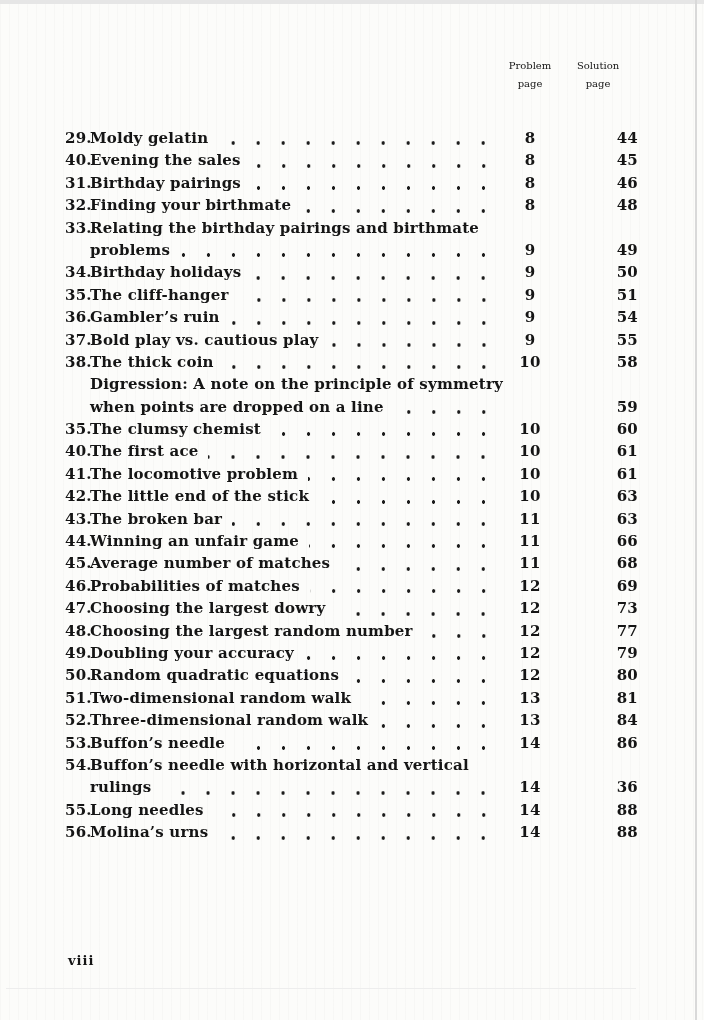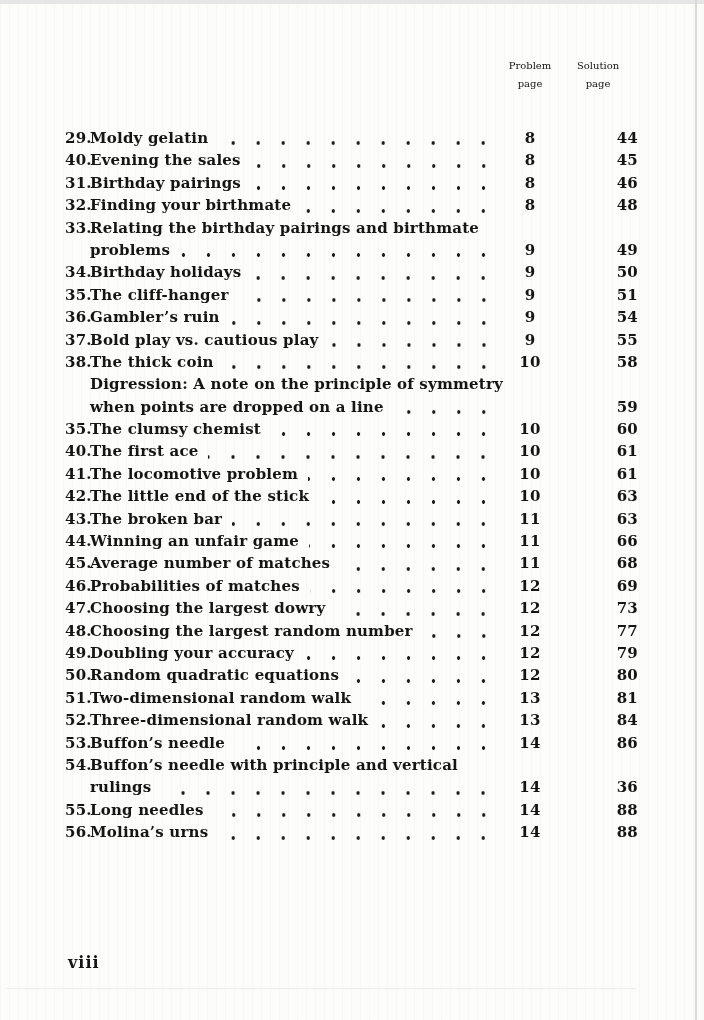--- a/index.html
+++ b/index.html
@@ -33,21 +33,21 @@
   .leader { flex:1 1 auto; align-self:stretch; margin-left:10px; margin-right:4px; min-width:0; }
   .leader.dots {
     background-image:radial-gradient(circle, #1c1c1c 1.5px, rgba(0,0,0,0) 2px);
     background-size:25px 6px;
     background-repeat:repeat-x;
     background-position:right 2px bottom 3px;
   }
   .pcol { flex:none; width:56px; text-align:center; }
   .scol { flex:none; width:80px; text-align:right; }
 
-  .folio { position:absolute; left:68px; top:953px; font-size:16px; font-weight:700; letter-spacing:1px; }
+  .folio { position:absolute; left:68px; top:953px; font-size:13px; font-weight:700; letter-spacing:1px; }
 </style>
 </head>
 <body>
 
 <div class="page">
   <div class="scan-top-edge"></div>
   <div class="scan-right-edge"></div>
   <div class="scan-bottom-line"></div>
 
   <div class="content">
@@ -254,21 +254,21 @@
         </div>
         <div class="toc-row">
           <span class="num">53.</span>
           <span class="title">Buffon’s needle</span>
           <span class="leader dots"></span>
           <span class="pcol">14</span>
           <span class="scol">86</span>
         </div>
         <div class="toc-row">
           <span class="num">54.</span>
-          <span class="title">Buffon’s needle with principle and vertical</span>
+          <span class="title">Buffon’s needle with horizontal and vertical</span>
           <span class="leader"></span>
           <span class="pcol"></span>
           <span class="scol"></span>
         </div>
         <div class="toc-row">
           <span class="num"></span>
           <span class="title">rulings</span>
           <span class="leader dots"></span>
           <span class="pcol">14</span>
           <span class="scol">36</span>

